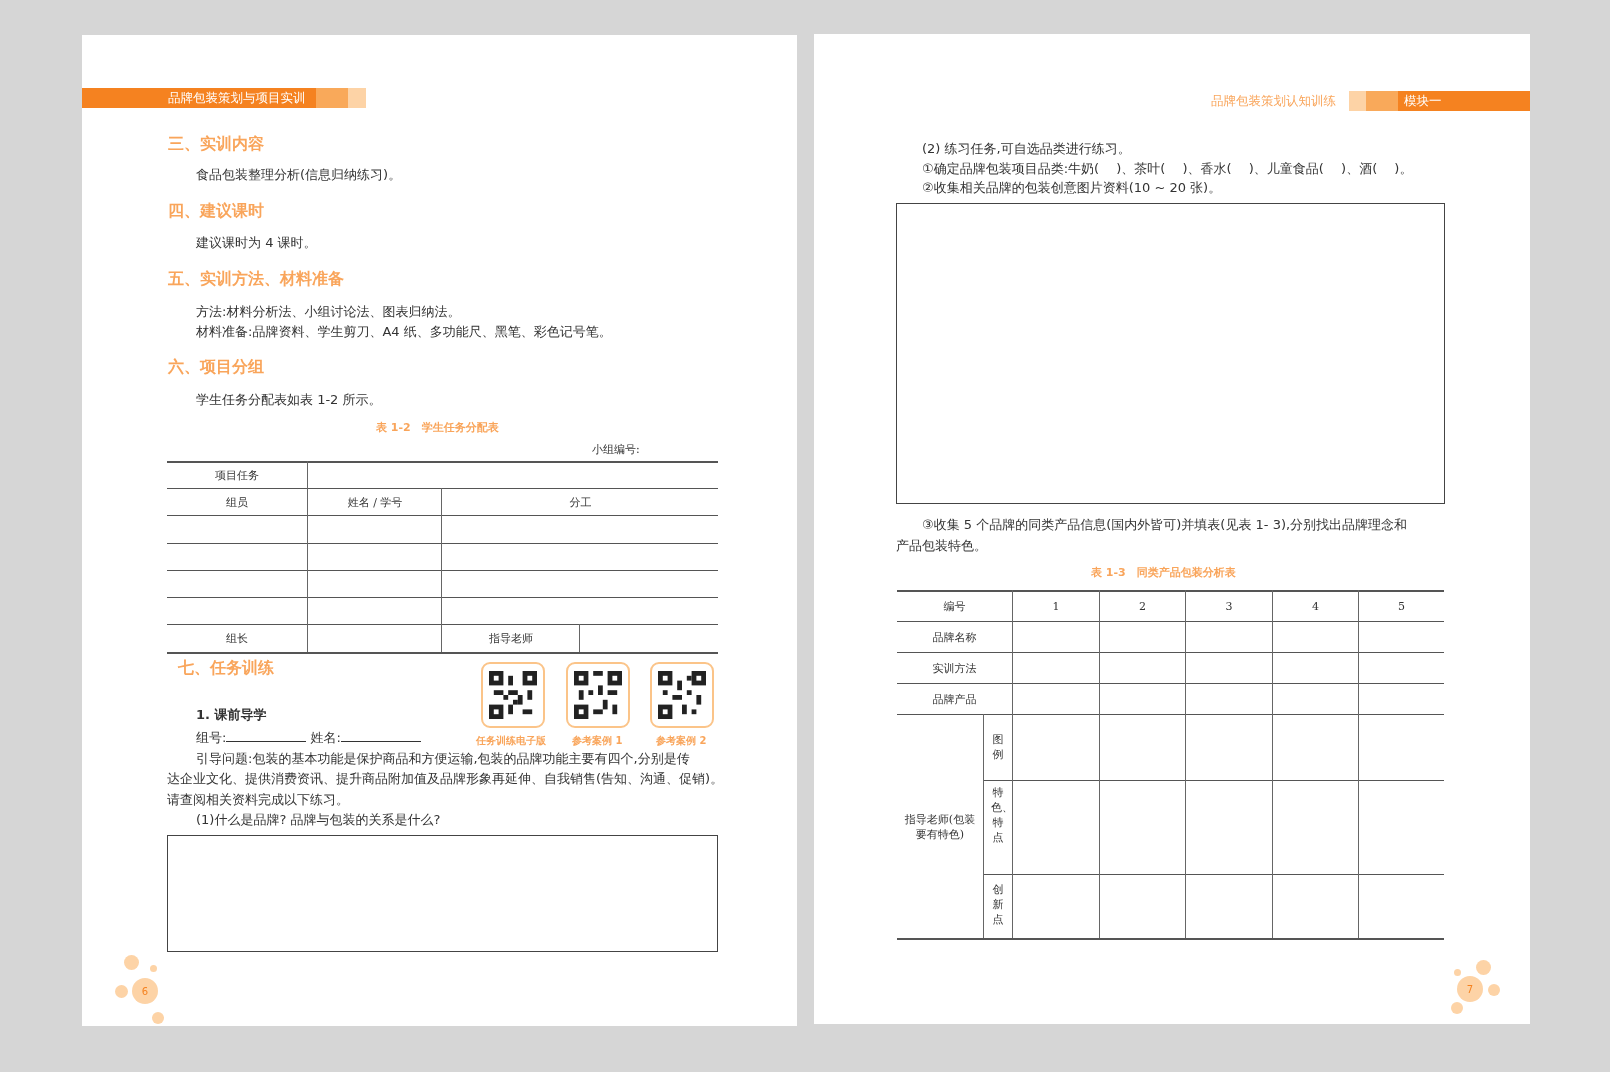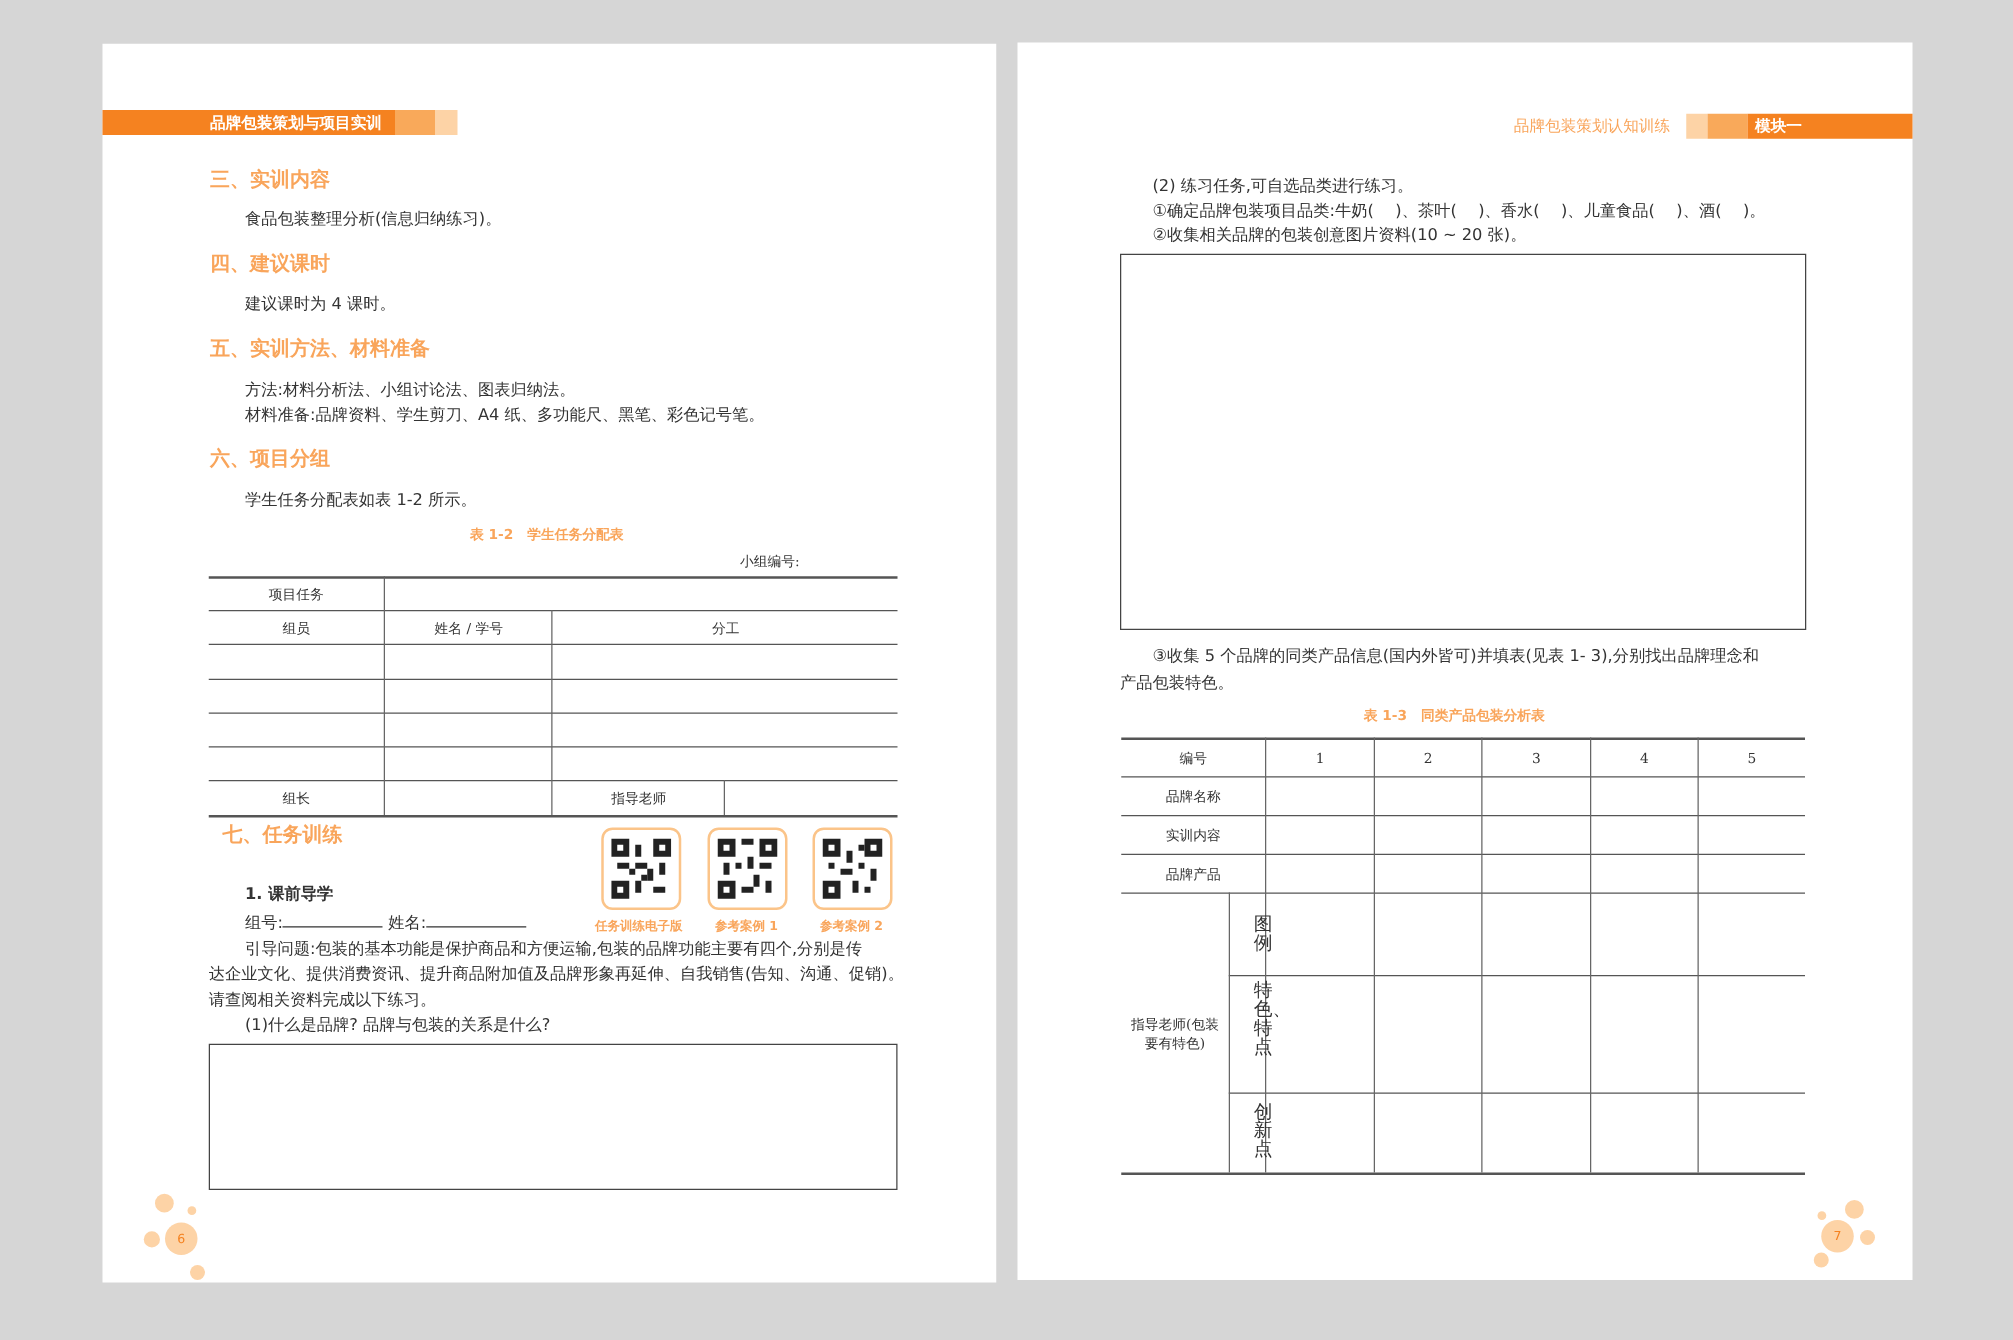--- a/index.html
+++ b/index.html
@@ -3,37 +3,37 @@
 <meta charset="utf-8">
 <style>
   html,body{margin:0;padding:0;}
   body{width:1610px;height:1072px;background:#d6d6d6;position:relative;overflow:hidden;
        font-family:"DejaVu Sans","Liberation Sans",sans-serif;color:#333;}
   .page{position:absolute;background:#fff;}
   #left-page{left:82px;top:35px;width:715px;height:991px;}
   #right-page{left:814px;top:34px;width:716px;height:990px;}
   .abs{position:absolute;}
   .band{position:absolute;height:20px;}
-  .band-text{position:absolute;color:#fff;font-size:12.5px;font-weight:bold;line-height:20px;}
+  .band-text{position:absolute;color:#fff;font-size:12.5px;font-weight:normal;line-height:20px;}
   .hdr-text-orange{position:absolute;color:#f9a55b;font-size:12.5px;line-height:20px;}
   .sec-title{position:absolute;color:#f9a55b;font-family:"DejaVu Serif","Liberation Serif",serif;font-weight:bold;font-size:16px;}
   .body-text{position:absolute;font-size:13px;color:#333;white-space:nowrap;}
   .cap{position:absolute;color:#f9a55b;font-size:11px;font-weight:bold;white-space:nowrap;}
   .serif-small{font-family:"DejaVu Serif","Liberation Serif",serif;font-size:11px;color:#333;}
   .hline{position:absolute;height:0;border-top:1.5px solid #555;}
   .vline{position:absolute;width:0;border-left:1.5px solid #666;}
   .cell{position:absolute;display:flex;align-items:center;justify-content:center;text-align:center;}
   .answer-box{position:absolute;border:1.5px solid #444;background:#fff;}
   .qr{position:absolute;width:64px;height:66px;border:2px solid #fbc489;border-radius:9px;box-sizing:border-box;background:#fff;}
   .qr svg{position:absolute;left:6px;top:6px;}
   .qr-label{position:absolute;color:#f9a55b;font-size:10px;font-weight:bold;white-space:nowrap;}
   .dot{position:absolute;border-radius:50%;background:#fdd3a6;}
   .pagenum{position:absolute;color:#f58220;font-size:10px;display:flex;align-items:center;justify-content:center;border-radius:50%;background:#fdd3a6;}
   .underline-blank{display:inline-block;border-bottom:1px solid #333;width:80px;height:12px;vertical-align:baseline;}
-  .vert-label{position:absolute;font-family:Liberation Sans, sans-serif;font-size:15px;color:#333;width:14px;line-height:15px;text-align:center;white-space:normal;word-break:break-all;margin-left:12px;}
+  .vert-label{position:absolute;font-family:Liberation Sans, sans-serif;font-size:11px;color:#333;width:14px;line-height:15px;text-align:center;white-space:normal;word-break:break-all;}
 </style>
 </head>
 <body>
 
 <div id="left-page" class="page">
 
   <div class="band" style="left:0;top:53px;width:234px;background:#f58220;"></div>
   <div class="band" style="left:234px;top:53px;width:32px;background:#f9a95a;"></div>
   <div class="band" style="left:266px;top:53px;width:18px;background:#fdd3a6;"></div>
   <div class="band-text" style="left:86px;top:53px;">品牌包装策划与项目实训</div>
@@ -210,21 +210,21 @@
     <div class="vline" style="left:169px;top:680px;height:224px;"></div>
 
     <div class="cell serif-small" style="left:83px;top:557px;width:115px;height:30px;">编号</div>
     <div class="cell serif-small" style="left:199px;top:557px;width:86px;height:30px;">1</div>
     <div class="cell serif-small" style="left:286px;top:557px;width:85px;height:30px;">2</div>
     <div class="cell serif-small" style="left:372px;top:557px;width:86px;height:30px;">3</div>
     <div class="cell serif-small" style="left:459px;top:557px;width:85px;height:30px;">4</div>
     <div class="cell serif-small" style="left:545px;top:557px;width:85px;height:30px;">5</div>
 
     <div class="cell serif-small" style="left:83px;top:588px;width:115px;height:30px;">品牌名称</div>
-    <div class="cell serif-small" style="left:83px;top:619px;width:115px;height:30px;">实训内容</div>
+    <div class="cell serif-small" style="left:83px;top:619px;width:115px;height:30px;">实训方法</div>
     <div class="cell serif-small" style="left:83px;top:650px;width:115px;height:30px;">品牌产品</div>
 
     <div class="cell serif-small" style="left:86px;top:681px;width:80px;height:223px;line-height:15px;">指导老师(包装要有特色)</div>
 
     <div class="vert-label" style="left:177px;top:698px;">图例</div>
     <div class="vert-label" style="left:177px;top:751px;">特色、特点</div>
     <div class="vert-label" style="left:177px;top:848px;">创新点</div>
   </div>
 
   <div>

